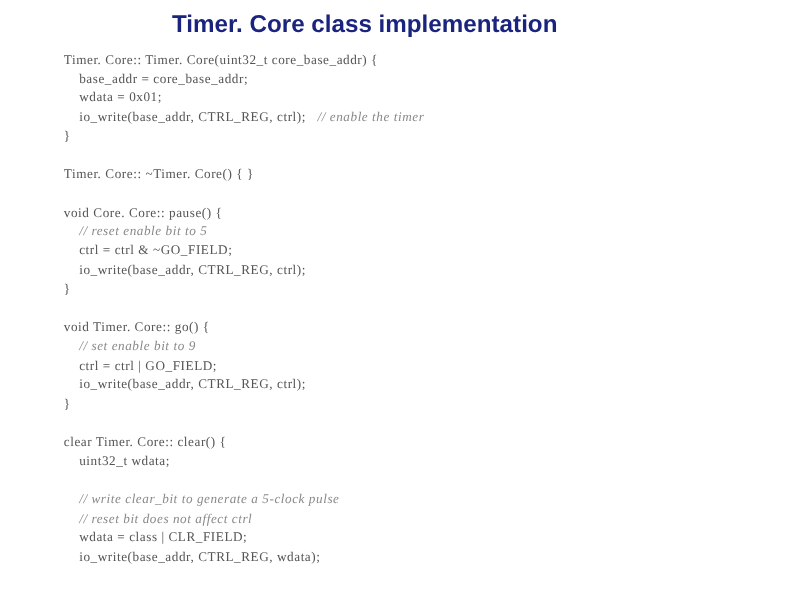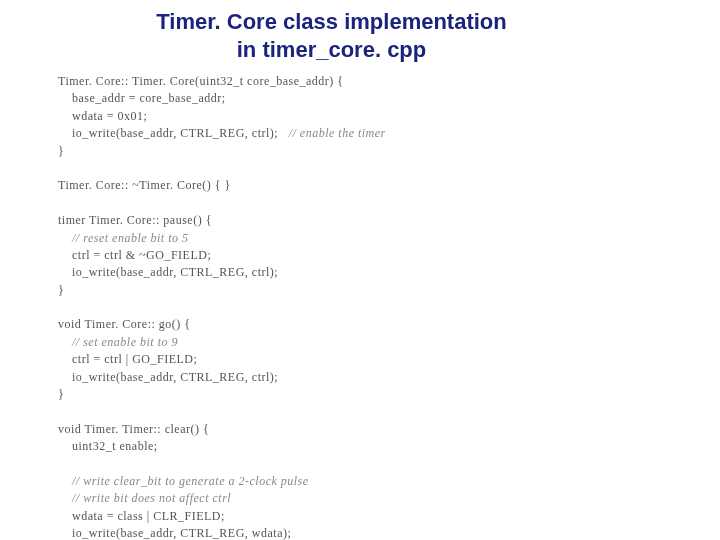--- a/index.html
+++ b/index.html
@@ -37,48 +37,47 @@
   }
   .comment { font-style: italic; color: #888; text-align: right; }
 </style>
 </head>
 <body>
 
 <div class="slide">
 
   <div class="title">
     <div>Timer. Core class implementation</div>
-    <div>in timer_core. cpp</div>
   </div>
 
   <div class="code-block"><span>Timer. Core:: Timer. Core(uint32_t core_base_addr) {</span>
 <span>    base_addr = core_base_addr;</span>
 <span>    wdata = 0x01;</span>
 <span>    io_write(base_addr, CTRL_REG, ctrl);</span><span class="comment">   // enable the timer</span>
 <span>}</span>
 <span></span>
 <span>Timer. Core:: ~Timer. Core() { }</span>
 <span></span>
-<span>timer Timer. Core:: pause() {</span>
+<span>void Core. Core:: pause() {</span>
 <span class="comment">    // reset enable bit to 5</span>
 <span>    ctrl = ctrl &amp; ~GO_FIELD;</span>
 <span>    io_write(base_addr, CTRL_REG, ctrl);</span>
 <span>}</span>
 <span></span>
 <span>void Timer. Core:: go() {</span>
 <span class="comment">    // set enable bit to 9</span>
 <span>    ctrl = ctrl | GO_FIELD;</span>
 <span>    io_write(base_addr, CTRL_REG, ctrl);</span>
 <span>}</span>
 <span></span>
-<span>void Timer. Timer:: clear() {</span>
-<span>    uint32_t enable;</span>
+<span>clear Timer. Core:: clear() {</span>
+<span>    uint32_t wdata;</span>
 <span></span>
-<span class="comment">    // write clear_bit to generate a 2-clock pulse</span>
-<span class="comment">    // write bit does not affect ctrl</span>
+<span class="comment">    // write clear_bit to generate a 5-clock pulse</span>
+<span class="comment">    // reset bit does not affect ctrl</span>
 <span>    wdata = class | CLR_FIELD;</span>
 <span>    io_write(base_addr, CTRL_REG, wdata);</span>
 
 <span></span>
 
 </div>
 
 </div>
 
 </body></html>

